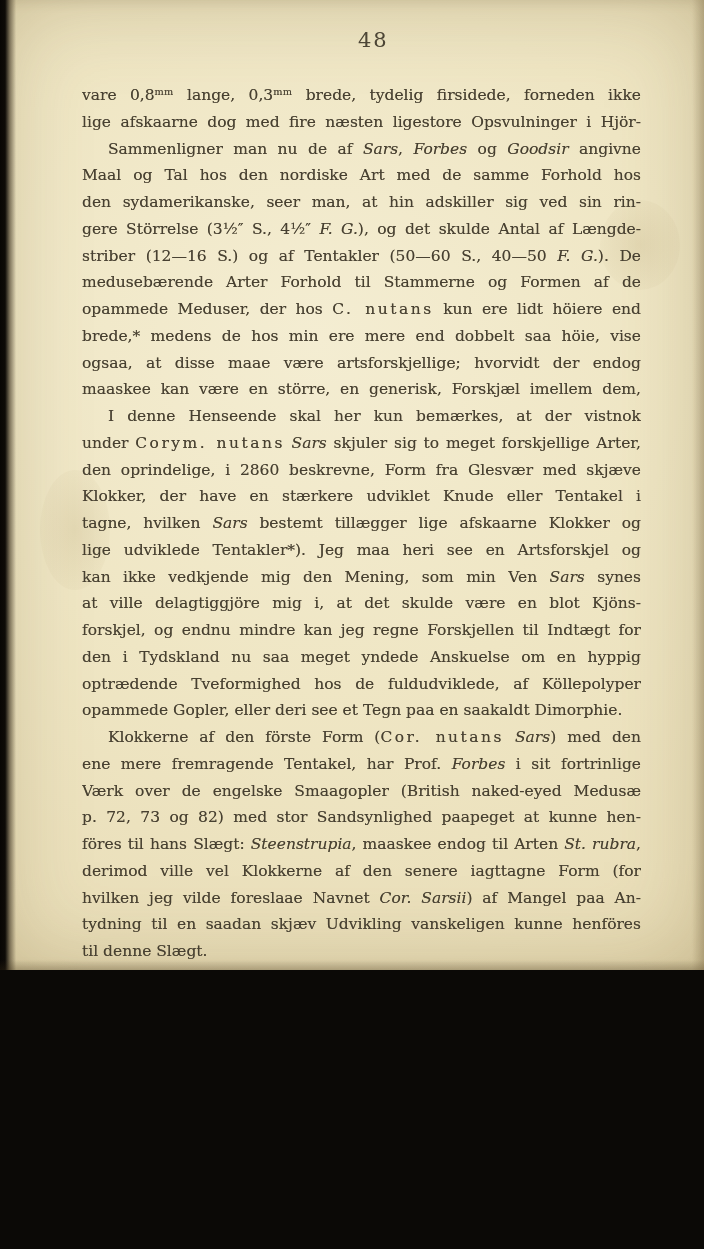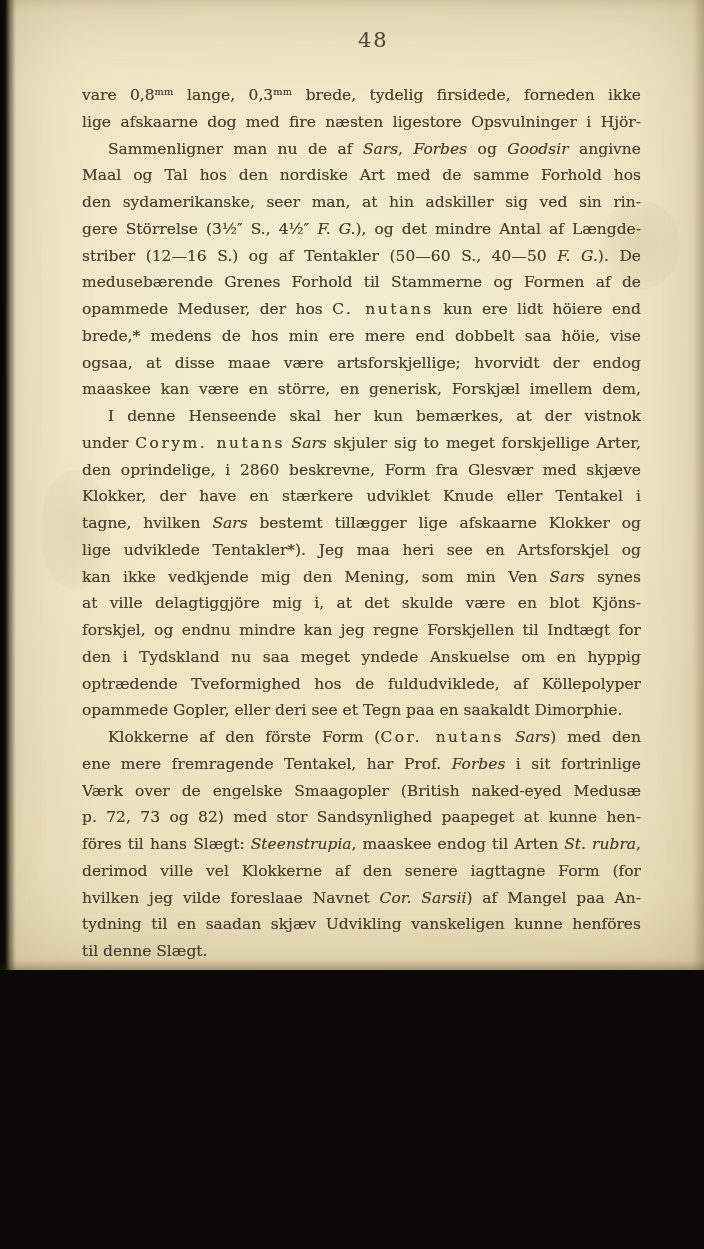--- a/index.html
+++ b/index.html
@@ -79,23 +79,23 @@
   <div class="stain s2"></div>
 
   <div class="page-number">48</div>
 
   <div class="text-block" id="text-block">
       <div class="line"><span>vare 0,8ᵐᵐ lange, 0,3ᵐᵐ brede, tydelig firsidede, forneden ikke</span></div>
       <div class="line"><span>lige afskaarne dog med fire næsten ligestore Opsvulninger i Hjör-</span></div>
       <div class="line indent"><span>Sammenligner man nu de af </span><span class="it">Sars</span><span>, </span><span class="it">Forbes</span><span> og </span><span class="it">Goodsir</span><span> angivne</span></div>
       <div class="line"><span>Maal og Tal hos den nordiske Art med de samme Forhold hos</span></div>
       <div class="line"><span>den sydamerikanske, seer man, at hin adskiller sig ved sin rin-</span></div>
-      <div class="line"><span>gere Störrelse (3½″ S., 4½″ </span><span class="it">F. G.</span><span>), og det mindre Antal af Længde-</span></div>
+      <div class="line"><span>gere Störrelse (3½″ S., 4½″ </span><span class="it">F. G.</span><span>), og det skulde Antal af Længde-</span></div>
       <div class="line"><span>striber (12—16 S.) og af Tentakler (50—60 S., 40—50 </span><span class="it">F. G.</span><span>). De</span></div>
-      <div class="line"><span>medusebærende Grenes Forhold til Stammerne og Formen af de</span></div>
+      <div class="line"><span>medusebærende Arter Forhold til Stammerne og Formen af de</span></div>
       <div class="line"><span>opammede Meduser, der hos </span><span class="sp">C. nutans</span><span> kun ere lidt höiere end</span></div>
       <div class="line"><span>brede,* medens de hos min ere mere end dobbelt saa höie, vise</span></div>
       <div class="line"><span>ogsaa, at disse maae være artsforskjellige; hvorvidt der endog</span></div>
       <div class="line"><span>maaskee kan være en större, en generisk, Forskjæl imellem dem,</span></div>
       <div class="line indent"><span>I denne Henseende skal her kun bemærkes, at der vistnok</span></div>
       <div class="line"><span>under </span><span class="sp">Corym. nutans</span><span> </span><span class="it">Sars</span><span> skjuler sig to meget forskjellige Arter,</span></div>
       <div class="line"><span>den oprindelige, i 2860 beskrevne, Form fra Glesvær med skjæve</span></div>
       <div class="line"><span>Klokker, der have en stærkere udviklet Knude eller Tentakel i</span></div>
       <div class="line"><span>tagne, hvilken </span><span class="it">Sars</span><span> bestemt tillægger lige afskaarne Klokker og</span></div>
       <div class="line"><span>lige udviklede Tentakler*). Jeg maa heri see en Artsforskjel og</span></div>

